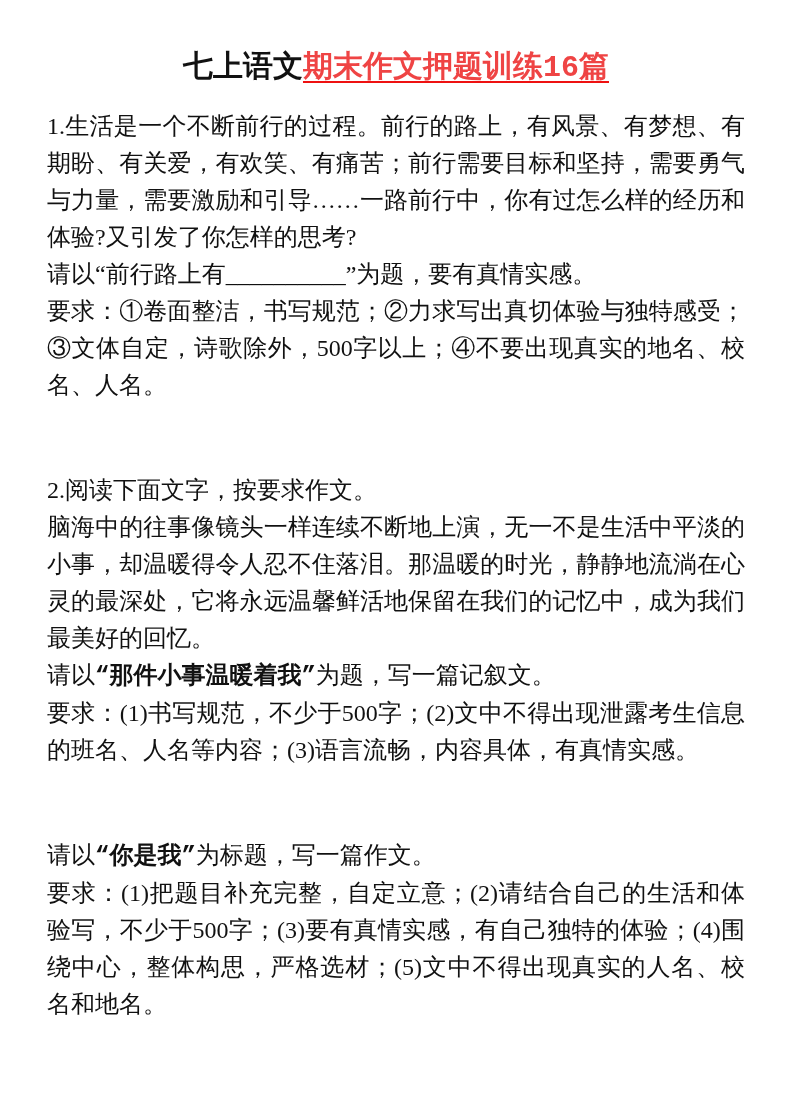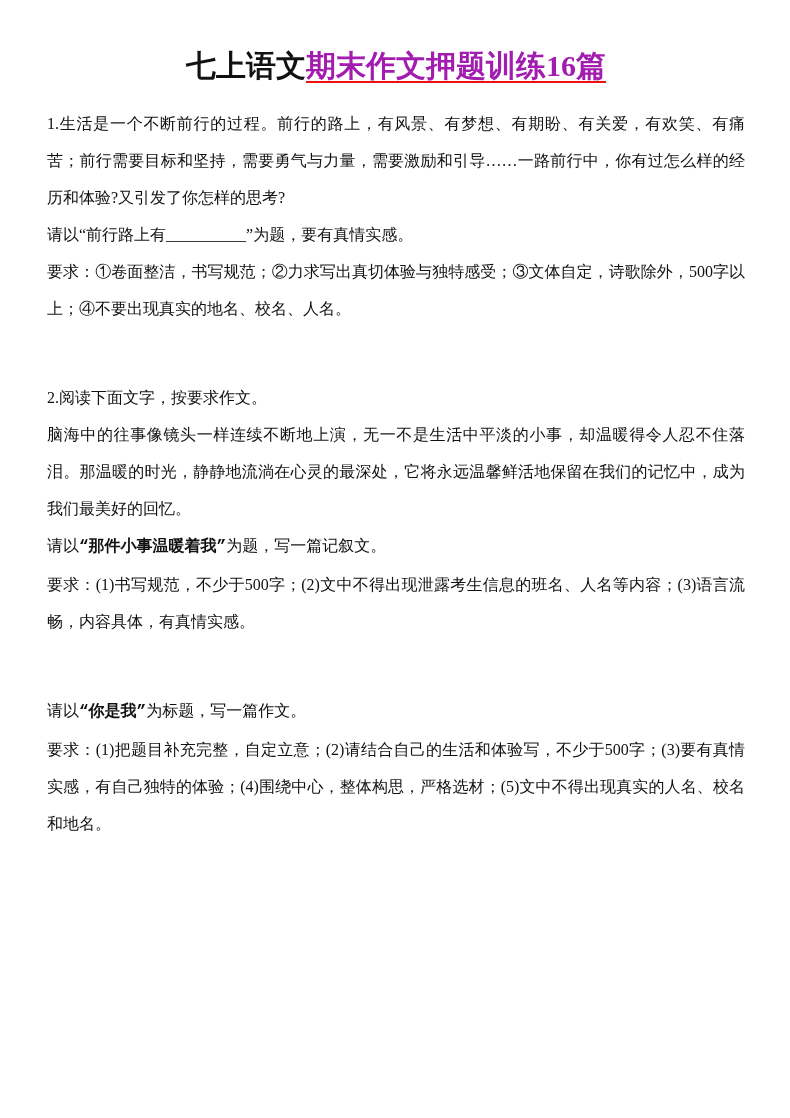--- a/index.html
+++ b/index.html
@@ -24,35 +24,36 @@
   .doc-title {
     margin: 0 0 20px 0;
     font-size: 30px;
     line-height: 39px;
     font-weight: bold;
     text-align: center;
     white-space: nowrap;
     color: #111111;
   }
   .doc-title .highlight {
-    color: #a21caf;
+    color: #ef4444;
     text-decoration: underline;
     text-decoration-color: #ee1111;
     text-decoration-thickness: 2px;
     text-underline-offset: 5px;
+    font-family: Liberation Mono, monospace;
   }
   .prompt-section {
     margin: 0;
   }
   .prompt-section + .prompt-section {
-    margin-top: 52px;
+    margin-top: 68px;
   }
   .para {
     margin: 0;
-    font-size: 16px;
+    font-size: 24px;
     line-height: 37px;
     text-align: justify;
     text-justify: inter-ideograph;
     text-align-last: left;
     word-break: break-all;
   }
   .seg-bold {
     font-weight: bold;
     font-family: Liberation Mono, monospace;
   }

